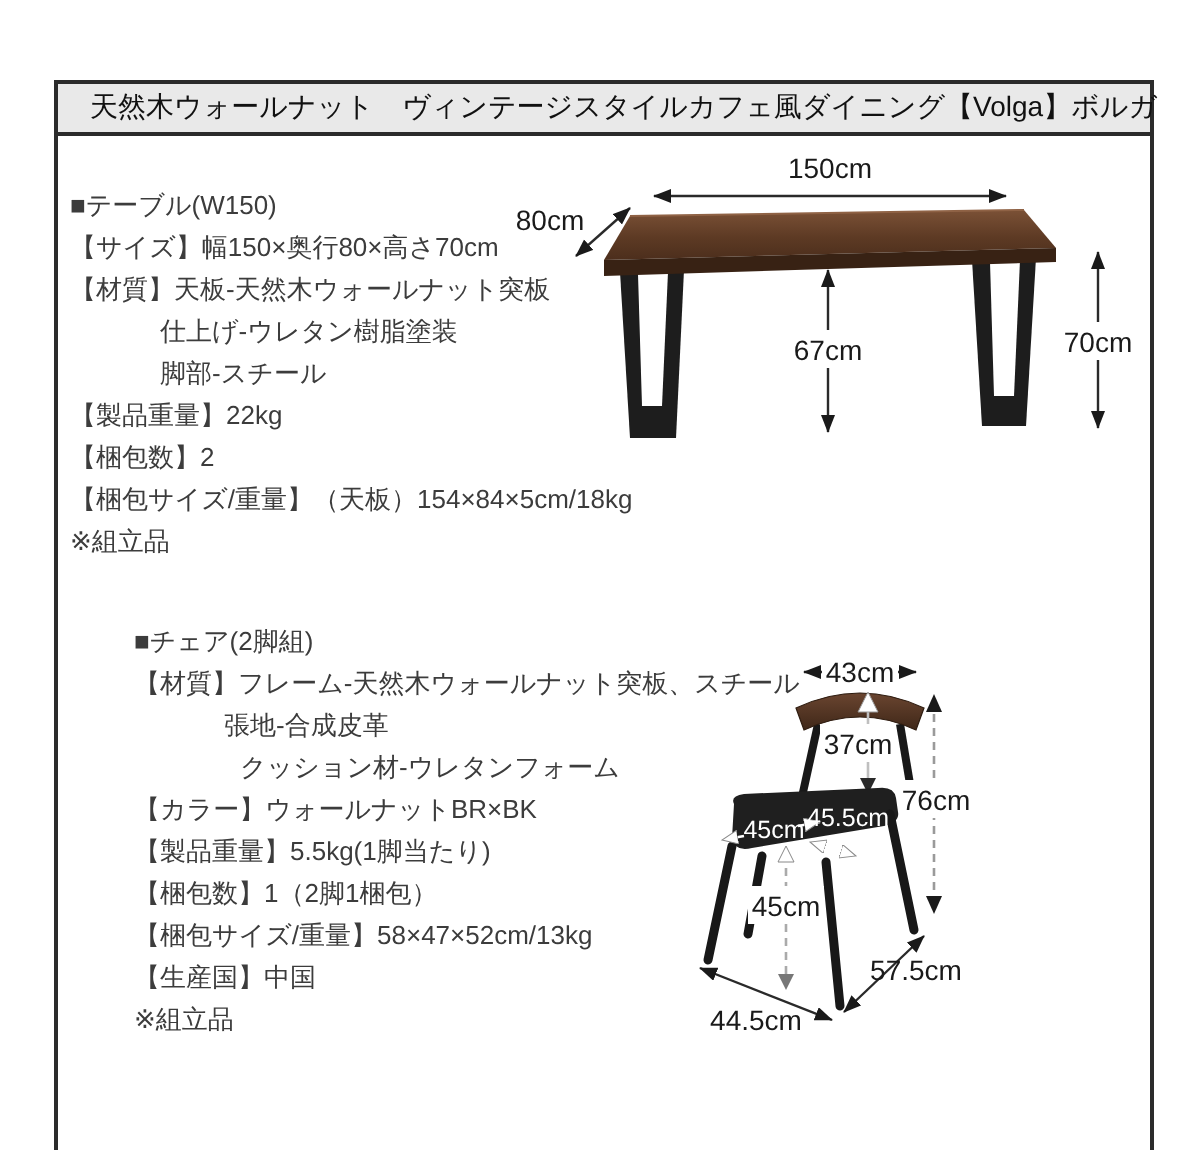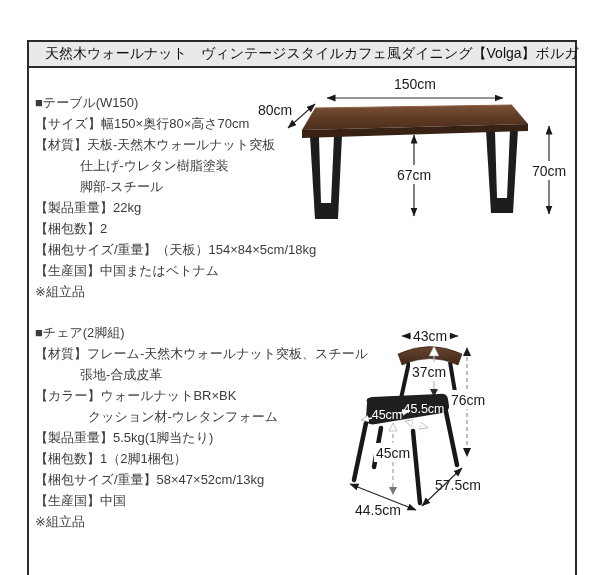--- a/index.html
+++ b/index.html
@@ -5,21 +5,21 @@
   html,body{margin:0;padding:0;background:#fff;}
   .page{position:relative;width:600px;height:575px;background:#fff;overflow:hidden;
         font-family:"Liberation Sans","DejaVu Sans",sans-serif;}
   .box{position:absolute;left:27px;top:40px;width:550px;height:535px;box-sizing:border-box;
        border:2px solid #2b2b2b;border-bottom:none;background:#fff;}
   .titlebar{position:absolute;left:27px;top:40px;width:550px;height:28px;box-sizing:border-box;
        border:2px solid #2b2b2b;background:#e9e9e9;display:flex;align-items:center;
        padding-left:16px;font-size:14px;font-weight:normal;color:#111;white-space:nowrap;}
   .specs{position:absolute;left:35px;}
   .table-specs{top:92px;}
-  .chair-specs{top:322px;}
+  .chair-specs{top:310px;margin-left:32px;}
   .spec-line{height:21px;line-height:21px;font-size:13px;color:#3c3c3c;white-space:nowrap;}
   .ind-a{padding-left:45px;}
   .ind-b{padding-left:53px;}
   .ind-c{padding-left:106px;}
   .diagram{position:absolute;}
   #table-diagram{left:250px;top:72px;}
   #chair-diagram{left:345px;top:320px;}
   svg text{font-family:"Liberation Sans","DejaVu Sans",sans-serif;font-size:14px;fill:#1a1a1a;text-anchor:middle;}
   svg text.wlab{font-size:12.5px;fill:#ffffff;}
 </style>
@@ -35,30 +35,29 @@
 
   <div class="specs table-specs">
     <div class="spec-line">■テーブル(W150)</div>
     <div class="spec-line">【サイズ】幅150×奥行80×高さ70cm</div>
     <div class="spec-line">【材質】天板-天然木ウォールナット突板</div>
     <div class="spec-line ind-a">仕上げ-ウレタン樹脂塗装</div>
     <div class="spec-line ind-a">脚部-スチール</div>
     <div class="spec-line">【製品重量】22kg</div>
     <div class="spec-line">【梱包数】2</div>
     <div class="spec-line">【梱包サイズ/重量】（天板）154×84×5cm/18kg</div>
-    <div class="spec-line">【生産国】中国またはベトナム</div>
     <div class="spec-line">※組立品</div>
   </div>
 
   <div class="specs chair-specs">
     <div class="spec-line">■チェア(2脚組)</div>
     <div class="spec-line">【材質】フレーム-天然木ウォールナット突板、スチール</div>
     <div class="spec-line ind-a">張地-合成皮革</div>
+    <div class="spec-line ind-b">クッション材-ウレタンフォーム</div>
     <div class="spec-line">【カラー】ウォールナットBR×BK</div>
-    <div class="spec-line ind-b">クッション材-ウレタンフォーム</div>
     <div class="spec-line">【製品重量】5.5kg(1脚当たり)</div>
     <div class="spec-line">【梱包数】1（2脚1梱包）</div>
     <div class="spec-line">【梱包サイズ/重量】58×47×52cm/13kg</div>
     <div class="spec-line">【生産国】中国</div>
     <div class="spec-line">※組立品</div>
   </div>
 
   <svg id="table-diagram" class="diagram" width="330" height="155" viewBox="0 0 330 155">
     <defs>
       <marker id="tma" markerWidth="10" markerHeight="9" refX="8.5" refY="3.5" orient="auto-start-reverse" markerUnits="userSpaceOnUse">

